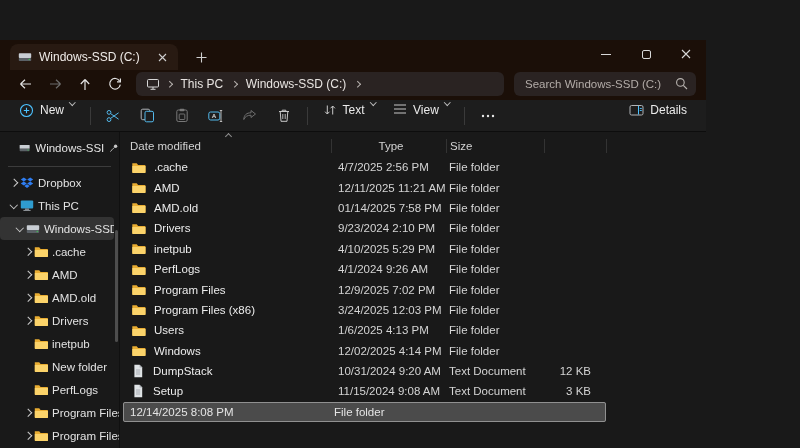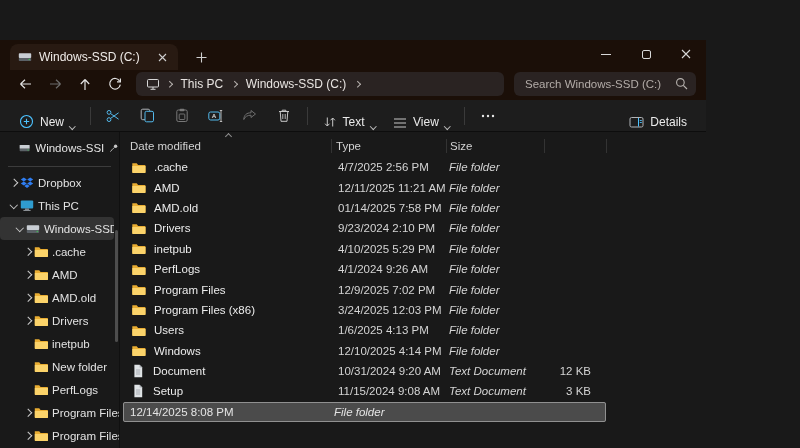--- a/index.html
+++ b/index.html
@@ -27,21 +27,21 @@
          transform:rotate(-45deg);margin:0 7px;flex-shrink:0;}
   .searchbox{width:182px;height:24px;margin-left:10px;background:#2a2322;border-radius:6px;position:relative;flex-shrink:0;}
   .searchbox input{width:100%;height:100%;background:transparent;border:none;outline:none;color:#d8d2cf;
                    font-size:11.5px;padding:0 26px 0 11px;}
   .searchbox input::placeholder{color:#b3aca8;}
   .search-mag{position:absolute;right:8px;top:5px;}
 
   
   .toolbar{height:32px;background:#1d1d1d;border-bottom:1px solid #0d0d0d;display:flex;align-items:center;
            padding:0 10px;flex-shrink:0;}
-  .tbtn{height:26px;display:flex;align-items:flex-end;gap:6px;padding:0 9px;border-radius:4px;
+  .tbtn{height:26px;display:flex;align-items:flex-start;gap:6px;padding:0 9px;border-radius:4px;
         color:#ebebeb;font-size:12px;flex-shrink:0;}
   .ibtn{width:34px;height:26px;display:flex;align-items:center;justify-content:center;border-radius:4px;flex-shrink:0;}
   .tsep{width:1px;height:18px;background:#3a3a3a;margin:0 6px;flex-shrink:0;}
   .tchev{width:4.5px;height:4.5px;border-right:1.1px solid #bdbdbd;border-bottom:1.1px solid #bdbdbd;
          transform:rotate(45deg);margin-top:-3px;}
   .details-btn{margin-left:auto;}
 
   
   .body{display:flex;height:336px;flex-shrink:0;}
   .sidebar{width:120px;flex-shrink:0;position:relative;padding-top:3px;border-right:1px solid #101010;overflow:hidden;}
@@ -59,32 +59,32 @@
   .si{display:none;flex-shrink:0;}
   .titem.icon-dropbox .si-dropbox{display:block;}
   .titem.icon-pc .si-pc{display:block;}
   .titem.icon-drive .si-drive{display:block;}
   .titem.icon-folder .si-folder{display:block;}
   .scroll-thumb{position:absolute;right:1px;top:98px;width:3px;height:112px;background:#4d4d4d;border-radius:2px;}
 
   .main{flex:1;position:relative;padding:2px 0 0 3px;overflow:hidden;}
   .listheader{position:relative;height:23px;width:483px;display:grid;grid-template-columns:208px 115px 98px 62px;
               align-items:center;color:#d2d2d2;font-size:11.5px;}
-  .h-name{padding-left:13px;}.h-date{padding-left:7px;}.h-type{padding-left:5px;}.h-size{padding-left:4px;}
+  .h-name{padding-left:13px;}.h-date{padding-left:7px;}.h-type{padding-left:5px;text-align:center;}.h-size{padding-left:4px;}
   .hdiv{position:absolute;top:5px;width:1px;height:14px;background:#333333;}
   .sort-caret{position:absolute;left:103px;top:0px;width:6px;height:6px;}
   .sort-caret::before{content:'';display:block;width:4px;height:4px;border-left:1.1px solid #8f8f8f;
                       border-top:1.1px solid #8f8f8f;transform:rotate(45deg);}
   .rows{width:483px;}
   .row{display:grid;grid-template-columns:208px 115px 98px 62px;height:20.4px;align-items:center;
        font-size:11.5px;color:#d4d4d4;}
   .row.selected{background:#4b4b4b;outline:1px solid #909090;outline-offset:-1px;border-radius:2px;color:#e4e4e4;}
   .c-name{display:flex;align-items:center;gap:8px;padding-left:8px;color:#ececec;overflow:hidden;white-space:nowrap;}
   .c-date{padding-left:7px;white-space:nowrap;}
-  .c-type{padding-left:3px;white-space:nowrap;font-style:italic;}
+  .c-type{padding-left:3px;white-space:nowrap;}
   .c-size{text-align:right;padding-right:15px;white-space:nowrap;}
   .ri{display:none;flex-shrink:0;}
   .row.icon-folder .ri-folder{display:block;}
   .row.icon-doc .ri-doc{display:block;}
   .rename-input{width:86px;height:17px;background:#0f0f0f;border:1px solid #ededed;color:#ffffff;
                 font-size:11.5px;padding:0 3px;outline:none;}
 
   
   .statusbar{height:20px;border-top:1px solid #2e2e2e;background:#171717;display:flex;align-items:center;
              padding:0 11px;gap:9px;font-size:11.5px;color:#cfcfcf;flex-shrink:0;justify-content:space-between;}
@@ -536,33 +536,33 @@
           <div class="row icon-folder">
     <div class="c-name">
       <svg class="ri ri-folder" width="15" height="13" viewBox="0 0 14 13">
         <path d="M0.8 2.2 h4.4 l1.4 1.7 h6.6 a0.8 0.8 0 0 1 0.8 0.8 v6.5 a0.8 0.8 0 0 1 -0.8 0.8 H1.6 a0.8 0.8 0 0 1 -0.8 -0.8 Z" fill="#e9ad32"></path>
         <path d="M0.8 5 H14 v6.2 a0.8 0.8 0 0 1 -0.8 0.8 H1.6 a0.8 0.8 0 0 1 -0.8 -0.8 Z" fill="#fbd36a"></path>
       </svg>
 
       <span class="name-text">Windows</span>
 
     </div>
-    <div class="c-date">12/10/2025 4:14 PM</div>
+    <div class="c-date">12/02/2025 4:14 PM</div>
     <div class="c-type">File folder</div>
     <div class="c-size"></div>
   </div>
           <div class="row icon-doc">
     <div class="c-name">
 
       <svg class="ri ri-doc" width="14" height="14" viewBox="0 0 14 14">
         <path d="M3.4 0.8 h5.2 l2.6 2.6 v9.8 H3.4 Z" fill="#dfe3e6"></path>
         <path d="M8.6 0.8 v2.6 h2.6 Z" fill="#aab0b5"></path>
         <path d="M5 6 h4.2 M5 8 h4.2 M5 10 h4.2" stroke="#9aa0a6" stroke-width="0.8"></path>
       </svg>
-      <span class="name-text">Document</span>
+      <span class="name-text">DumpStack</span>
 
     </div>
     <div class="c-date">10/31/2024 9:20 AM</div>
     <div class="c-type">Text Document</div>
     <div class="c-size">12 KB</div>
   </div>
           <div class="row icon-doc">
     <div class="c-name">
 
       <svg class="ri ri-doc" width="14" height="14" viewBox="0 0 14 14">

